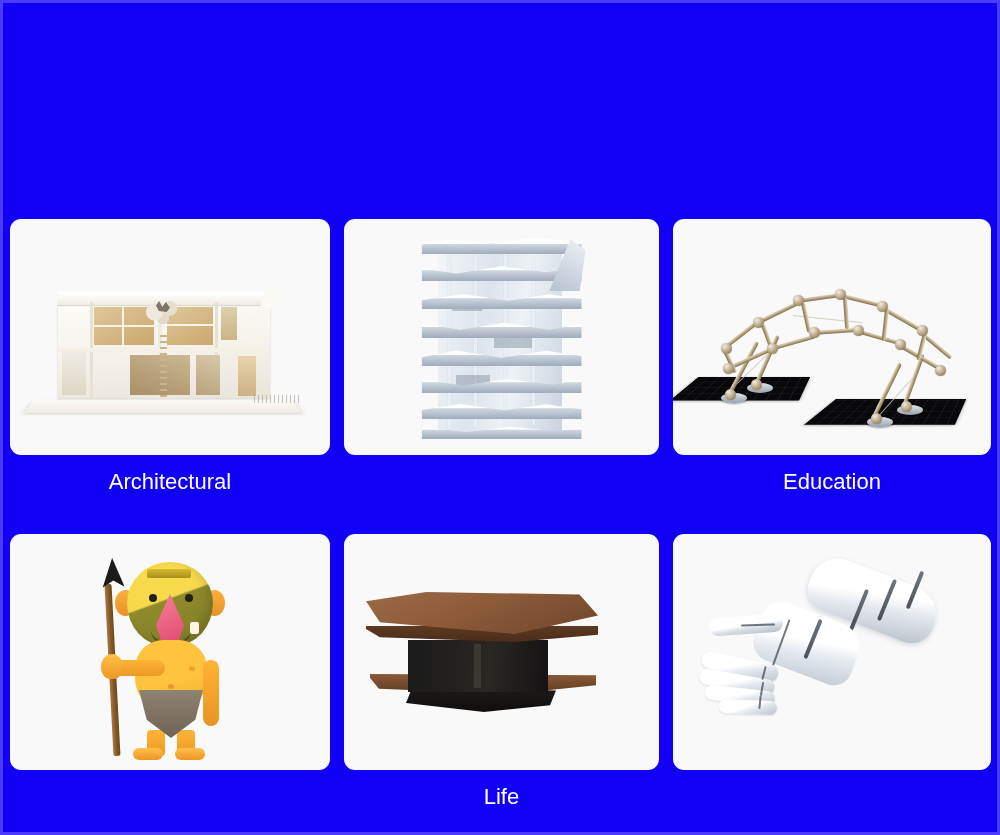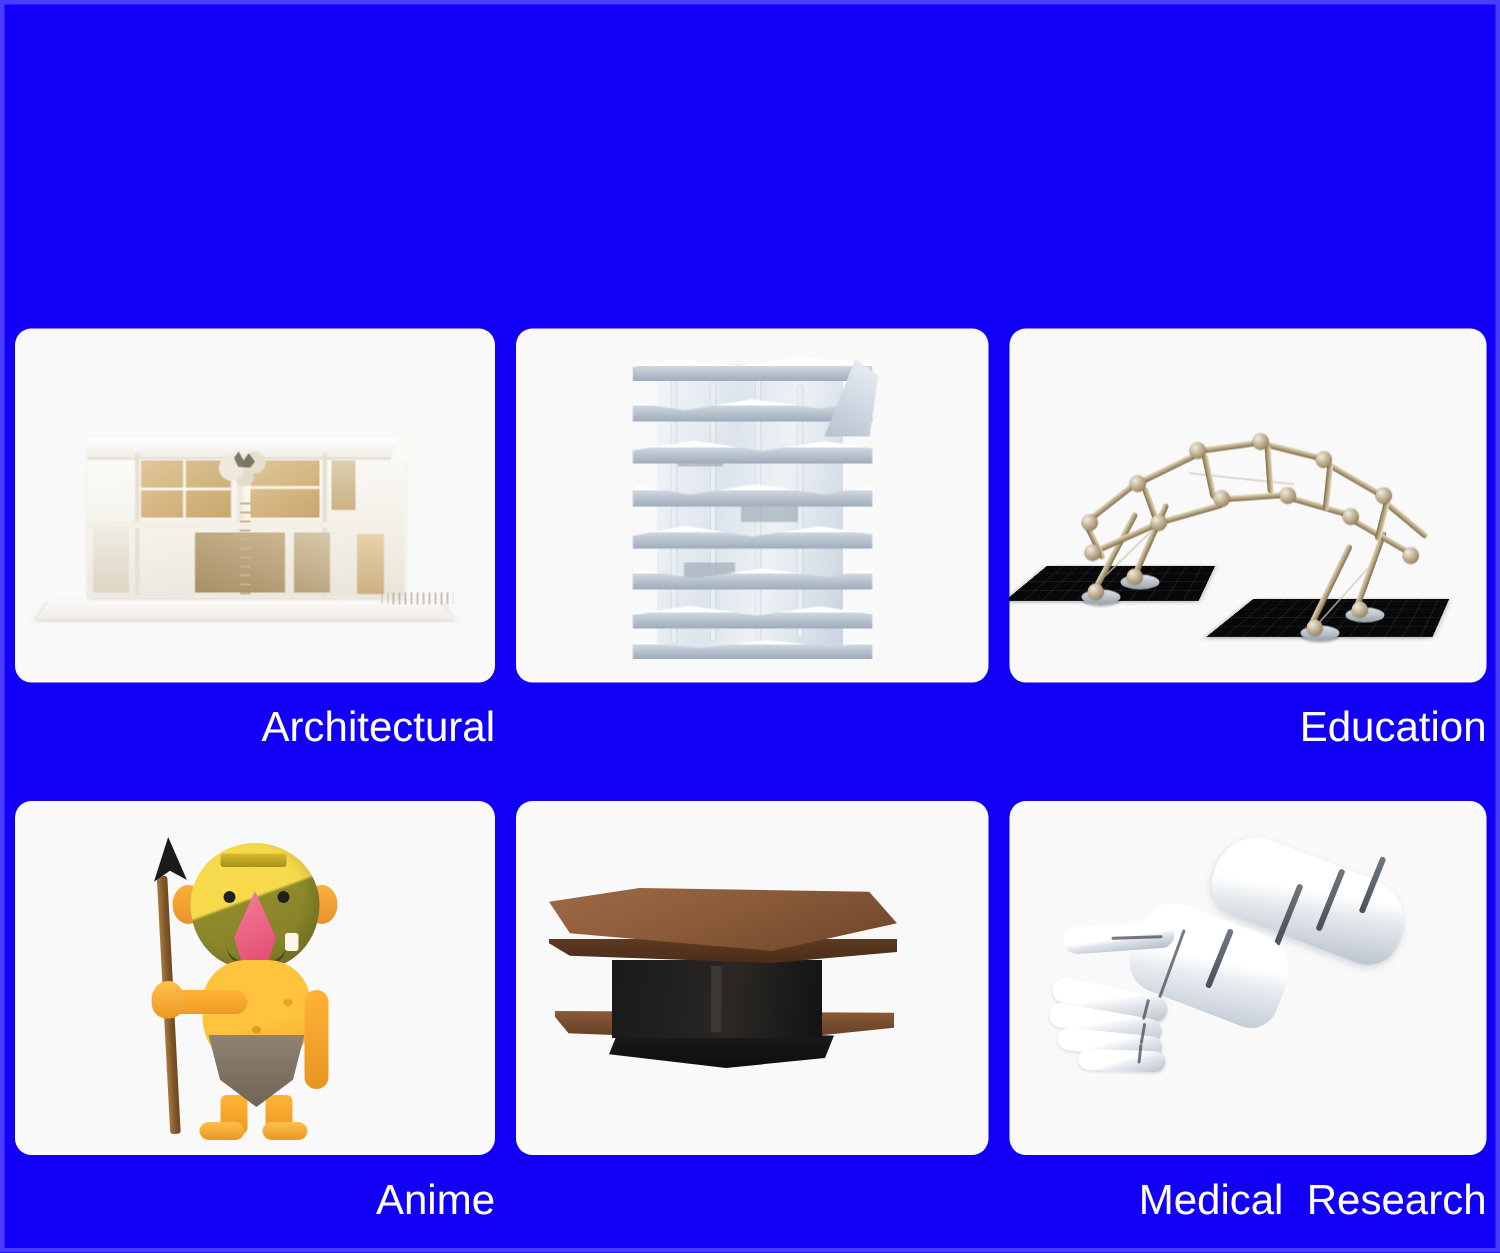--- a/index.html
+++ b/index.html
@@ -36,23 +36,23 @@
 
   .card{
     position:relative;
     height:236px;
     background:#f9f9fa;
     border-radius:11px;
     overflow:hidden;
   }
   .card-label{
     margin-top:15px;
-    text-align:right;
+    text-align:center;
     color:#ffffff;
-    font-size:28px;
+    font-size:22px;
     font-weight:400;
     line-height:1.1;
     white-space:pre;
   }
 
   
   .art{ position:absolute; inset:0; }
 
   
   .arch-base{
@@ -486,36 +486,36 @@
             <div class="an-nip r"></div>
             <div class="an-navel"></div>
             <div class="an-cloth"></div>
 
             <div class="an-arm-r"></div>
             <div class="an-arm-l"></div>
             <div class="an-hand-l"></div>
           </div>
         </div>
       </div>
-      <div class="card-label">Anime</div>
     </div>
 
     <div class="cell c2">
       <div class="card">
         <div class="art">
           <div class="tb">
             <div class="tb-shelf"></div>
             <div class="tb-plinth"></div>
             <div class="tb-box"></div>
             <div class="tb-gap"></div>
             <div class="tb-topedge"></div>
             <div class="tb-top"></div>
           </div>
         </div>
       </div>
+      <div class="card-label">Life</div>
     </div>
 
     <div class="cell c3">
       <div class="card">
         <div class="art">
           <div class="md">
             <div class="md-arm"></div>
             <div class="md-band" style="left:178px;top:34px;height:44px;transform:rotate(22deg);"></div>
             <div class="md-band" style="left:206px;top:24px;height:44px;transform:rotate(22deg);"></div>
             <div class="md-band" style="left:234px;top:16px;height:40px;transform:rotate(22deg);"></div>
@@ -531,17 +531,16 @@
             <div class="md-finger" style="left:20px;top:120px;width:76px;height:16px;transform:rotate(10deg);"></div>
             <div class="md-finger" style="left:26px;top:134px;width:70px;height:15px;transform:rotate(6deg);"></div>
             <div class="md-finger" style="left:40px;top:146px;width:58px;height:14px;transform:rotate(2deg);"></div>
 
             <div class="md-seam" style="left:84px;top:112px;width:2px;height:14px;transform:rotate(14deg);"></div>
             <div class="md-seam" style="left:82px;top:128px;width:2px;height:14px;transform:rotate(10deg);"></div>
             <div class="md-seam" style="left:80px;top:142px;width:2px;height:13px;transform:rotate(6deg);"></div>
           </div>
         </div>
       </div>
-      <div class="card-label">Medical  Research</div>
     </div>
   </div>
 
 </div>
 
 </body></html>

